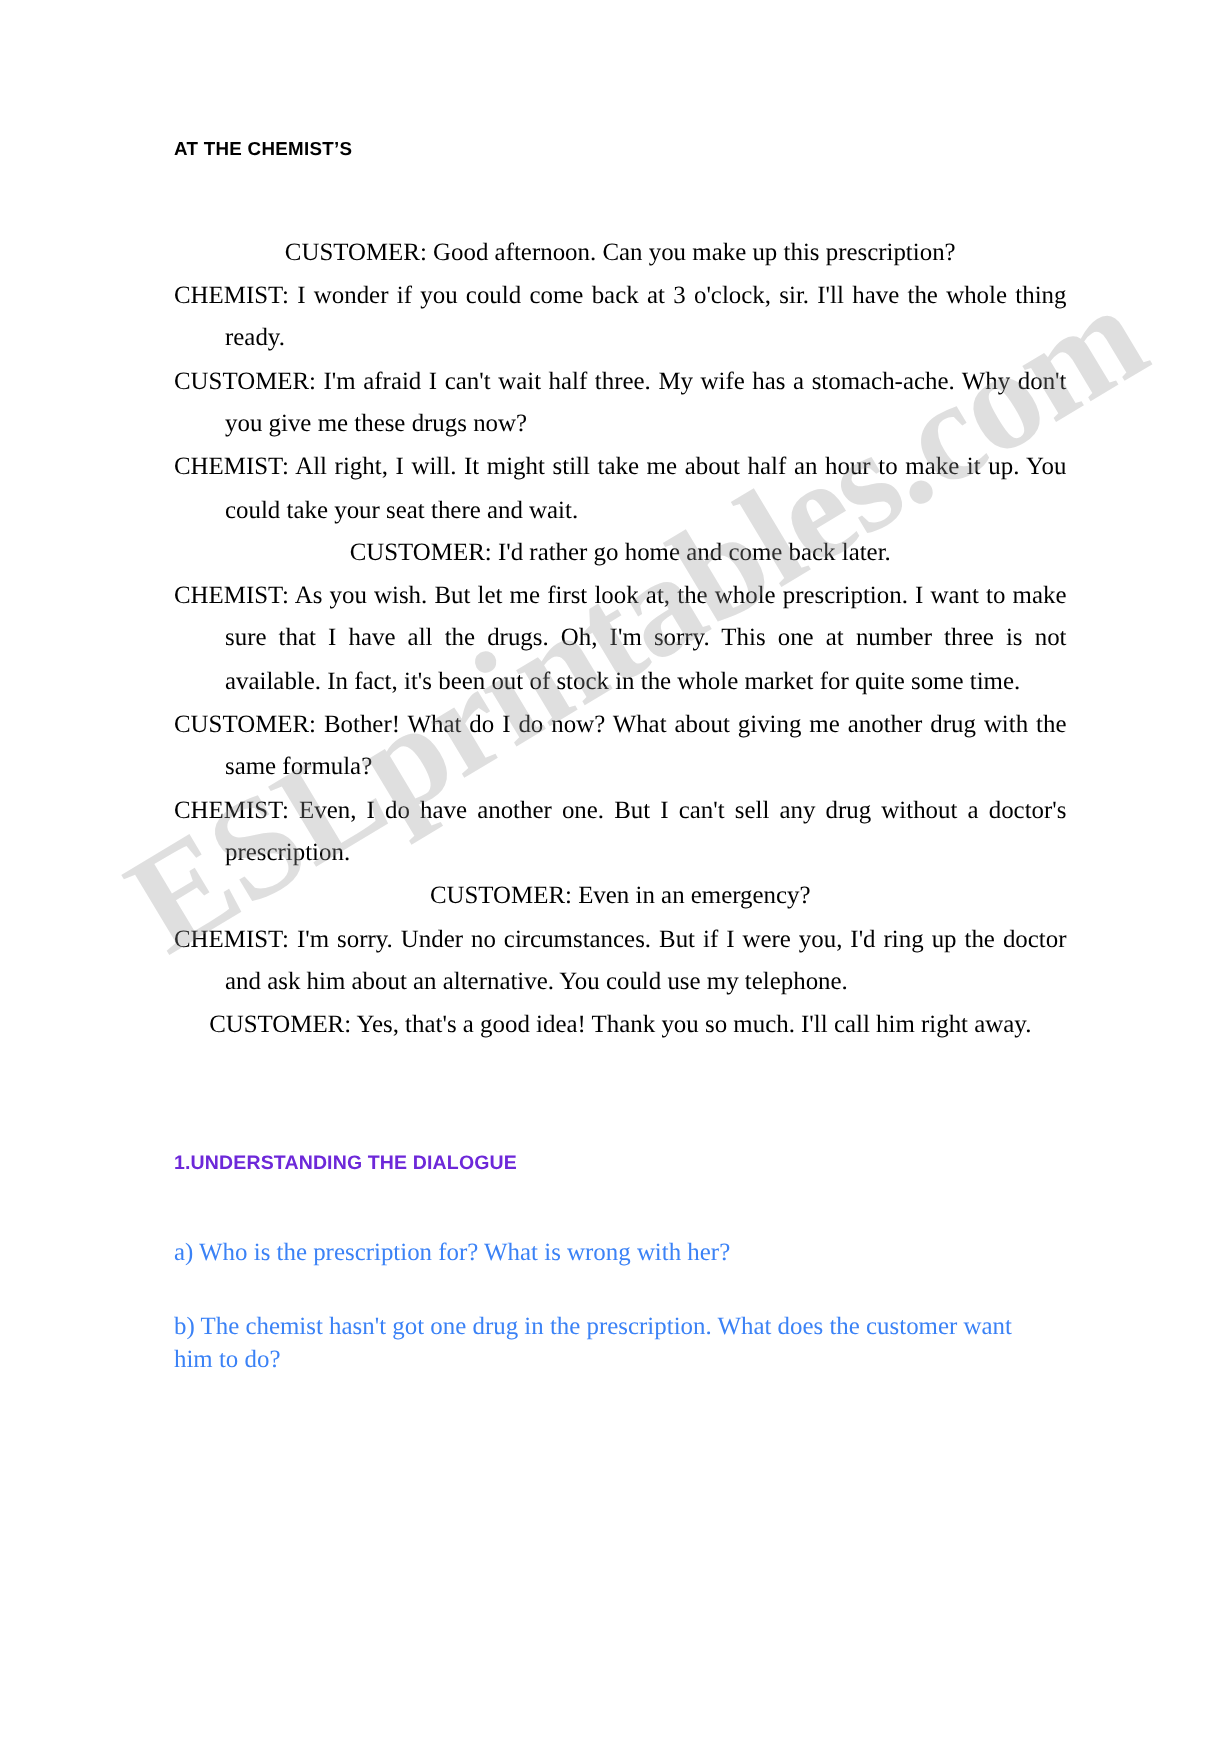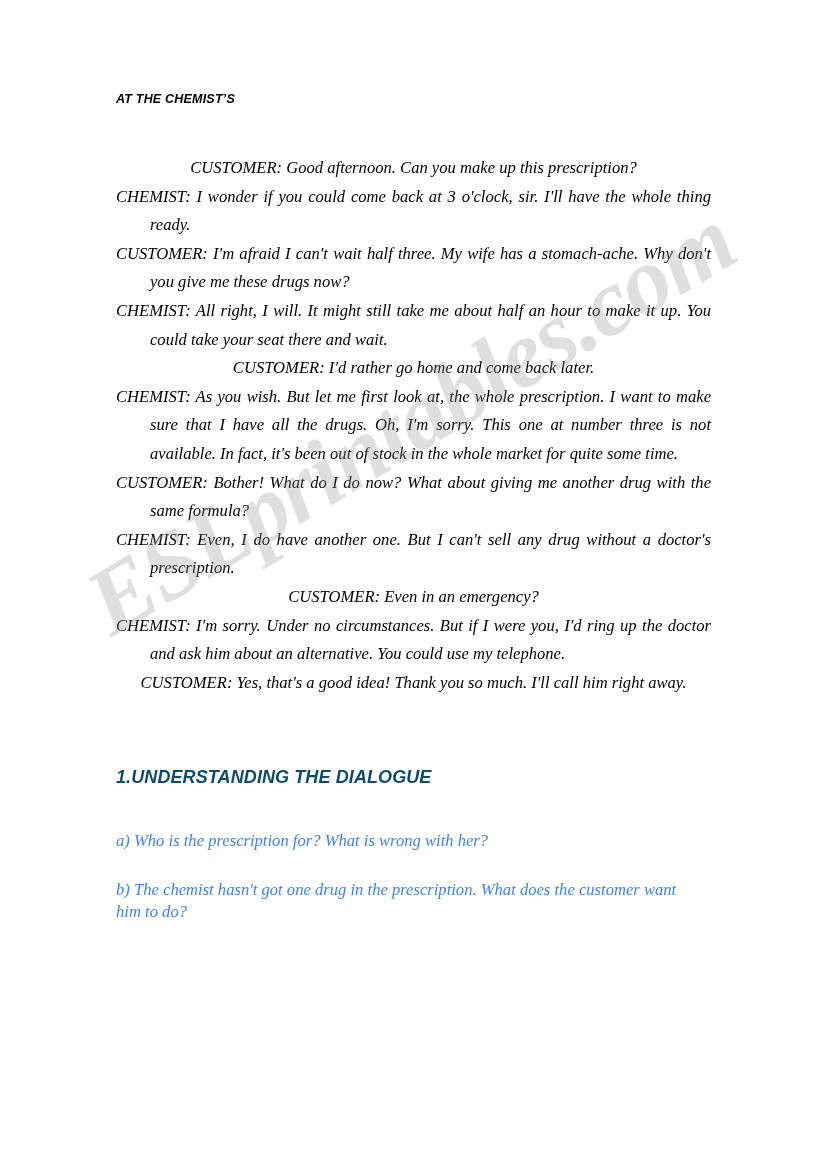--- a/index.html
+++ b/index.html
@@ -9,21 +9,20 @@
   }
   body {
     font-family: "Liberation Serif", serif;
   }
   .page {
     position: relative;
     width: 821px;
     height: 1169px;
     background: #ffffff;
     overflow: hidden;
-    font-style: italic;
   }
   .sheet {
     position: absolute;
     left: 0;
     top: 0;
     width: 821px;
     height: 1169px;
     background: #ffffff;
   }
   .content {
@@ -54,23 +53,23 @@
     margin: 0;
     padding-left: 34px;
     text-indent: -34px;
   }
   .line.nojustify {
     text-align: center;
   }
   .section-heading {
     font-family: "Liberation Sans", sans-serif;
     font-weight: bold;
-    font-size: 18px;
+    font-size: 13px;
     letter-spacing: 0.1px;
-    color: #0c4a6e;
+    color: #6d28d9;
     margin: 70px 0 0 0;
   }
   .question {
     font-family: "Liberation Serif", serif;
     font-size: 16.6px;
     line-height: 22px;
     color: #3b82f6;
     margin: 0;
     width: 580px;
   }

